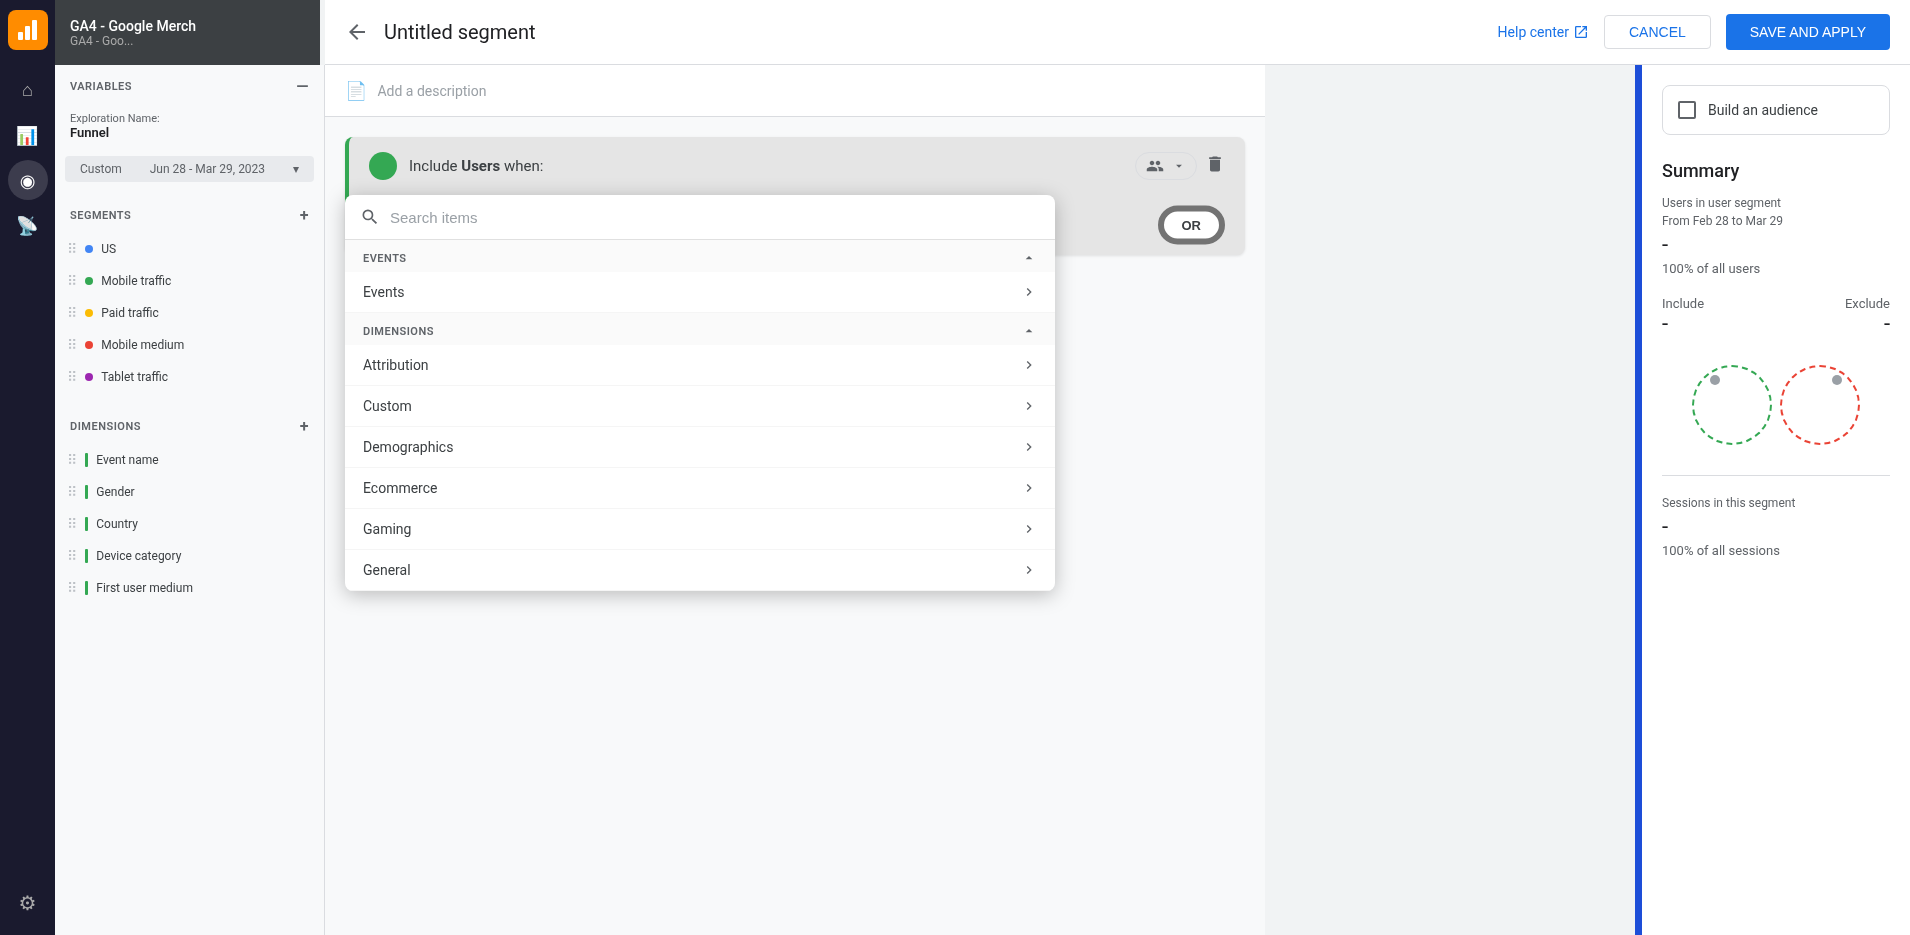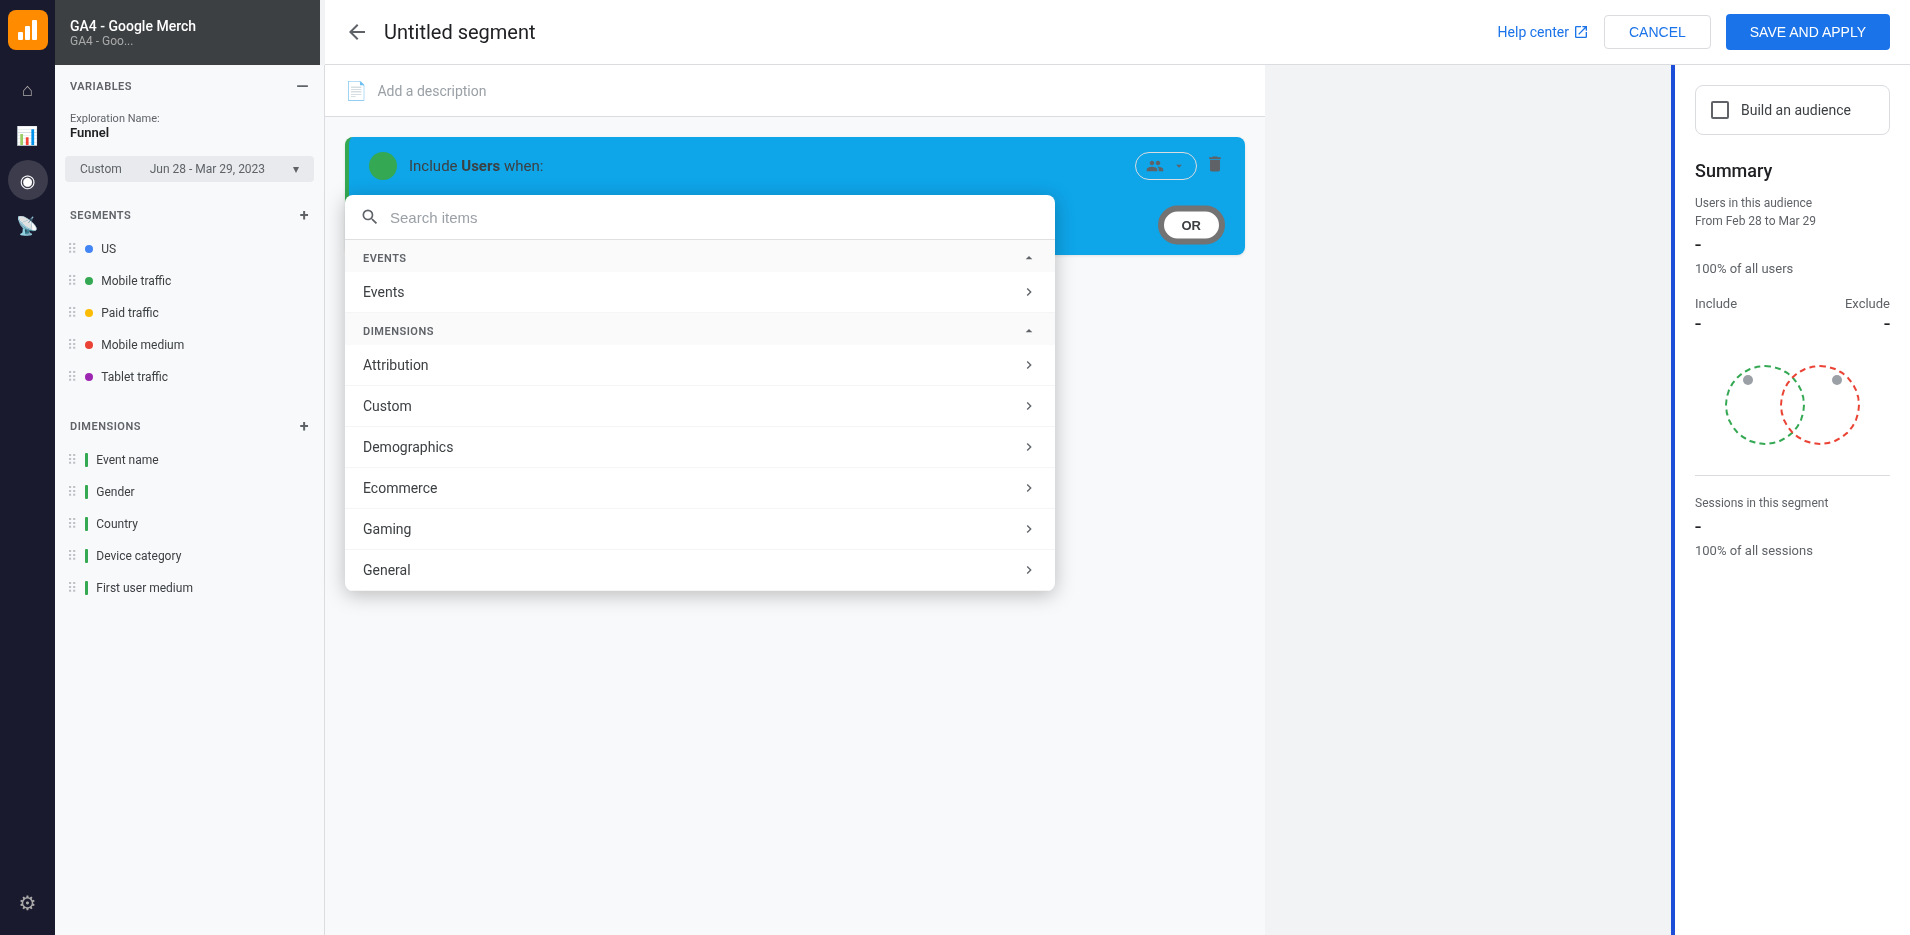--- a/index.html
+++ b/index.html
@@ -237,21 +237,21 @@
       font-size: 18px;
     }
     .description-bar .placeholder {
       color: #9aa0a6;
       font-size: 14px;
     }
 
     
     .condition-block {
       margin: 20px;
-      background: #0ea5e9;
+      background: #e5e5e5;
       border-radius: 8px;
       border-left: 4px solid #34a853;
       box-shadow: 0 1px 3px rgba(0,0,0,0.1);
     }
     .condition-header {
       display: flex;
       align-items: center;
       padding: 15px 20px;
       gap: 12px;
       position: relative;
@@ -364,24 +364,24 @@
       position: absolute;
       right: 20px;
       top: 50%;
       transform: translateY(-50%);
     }
 
     
     .summary-panel {
       position: absolute;
       right: 0; top: 65px;
-      width: 239px;
+      width: 275px;
       height: 870px;
       background: white;
-      border-left: 4px solid #1d4ed8;
+      border-left: 7px solid #1d4ed8;
       z-index: 25;
       padding: 20px;
     }
     .build-audience {
       display: flex;
       align-items: center;
       gap: 12px;
       padding: 15px;
       border: 1px solid #dadce0;
       border-radius: 8px;
@@ -688,21 +688,21 @@
 </div>
 
 <div class="summary-panel">
   <div class="build-audience">
     <div class="build-audience-checkbox"></div>
     <div class="build-audience-label">Build an audience</div>
   </div>
 
   <div class="summary-title">Summary</div>
 
-  <div class="summary-label">Users in this audience</div>
+  <div class="summary-label">Users in user segment</div>
   <div class="summary-label">From Feb 28 to Mar 29</div>
   <div class="summary-dash">-</div>
   <div class="summary-pct">100% of all users</div>
 
   <div class="include-exclude-row">
     <div>
       <div class="include-label">Include</div>
       <div class="summary-dash">-</div>
     </div>
     <div style="text-align:right;">

